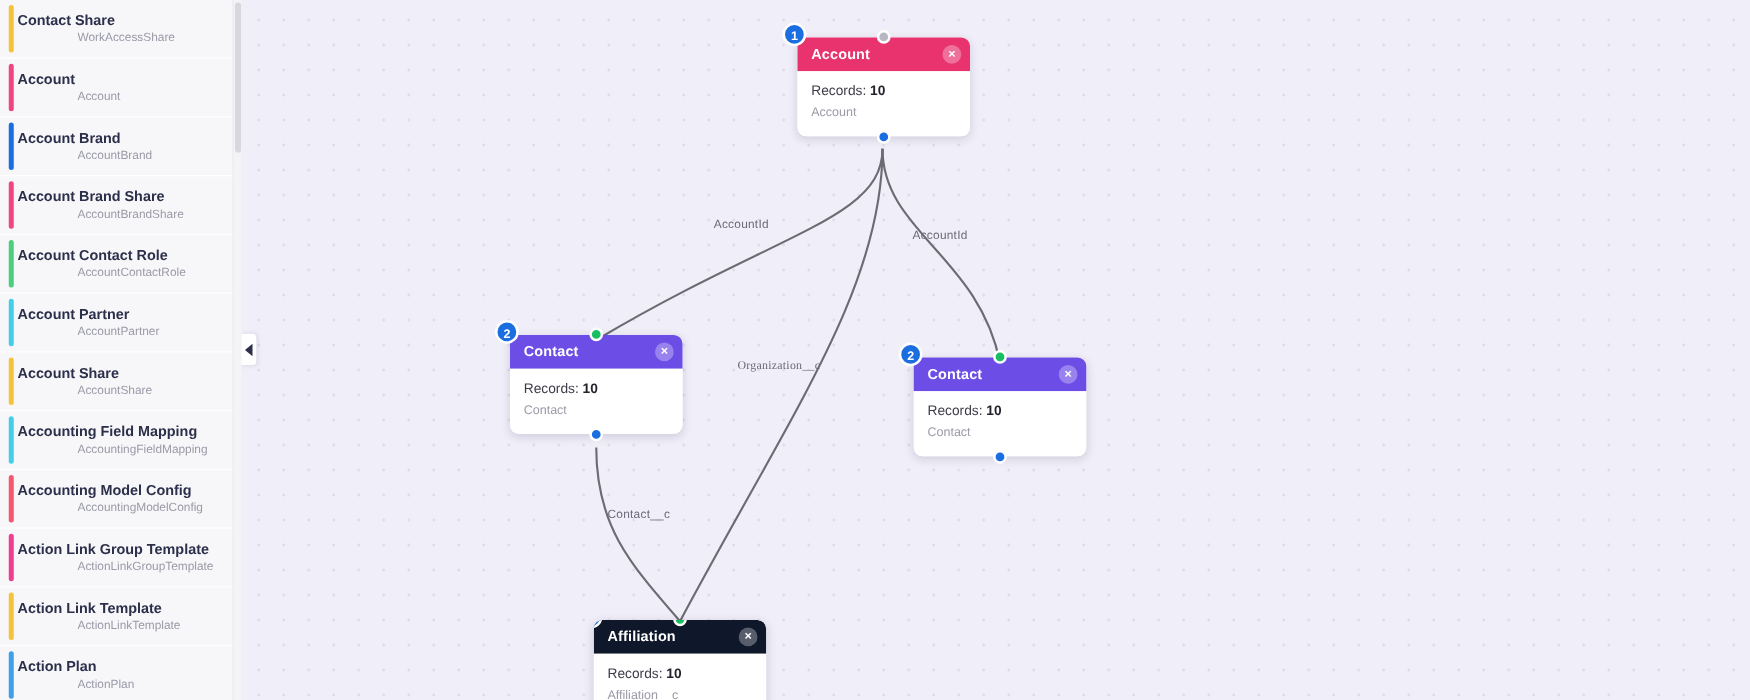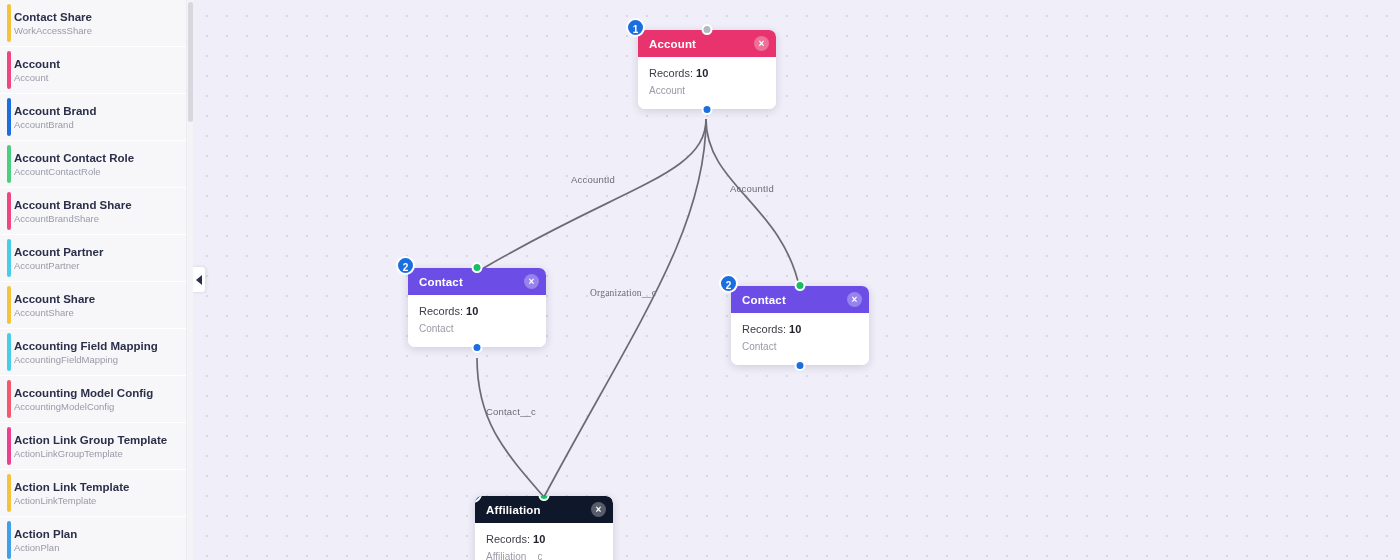--- a/index.html
+++ b/index.html
@@ -67,20 +67,21 @@
   }
 
   .sb-api {
     font-size: 9.5px;
     color: #9a9aa8;
     line-height: 12px;
     white-space: nowrap;
     overflow: hidden;
     text-overflow: ellipsis;
     margin-top: 1px;
+    margin-left: 48px;
   }
 
   
   #sb-scroll-track {
     position: absolute;
     right: 0px;
     top: 0;
     width: 7px;
     height: 560px;
     background: #f4f4f6;
@@ -274,28 +275,28 @@
           <span class="sb-accent" style="background:#f0457f"></span>
           <span class="sb-label">Account</span>
           <span class="sb-api">Account</span>
         </div>
         <div class="sb-item">
           <span class="sb-accent" style="background:#1b6ee0"></span>
           <span class="sb-label">Account Brand</span>
           <span class="sb-api">AccountBrand</span>
         </div>
         <div class="sb-item">
+          <span class="sb-accent" style="background:#f0457f"></span>
+          <span class="sb-label">Account Brand Share</span>
+          <span class="sb-api">AccountBrandShare</span>
+        </div>
+        <div class="sb-item">
           <span class="sb-accent" style="background:#49cf7e"></span>
           <span class="sb-label">Account Contact Role</span>
           <span class="sb-api">AccountContactRole</span>
-        </div>
-        <div class="sb-item">
-          <span class="sb-accent" style="background:#f0457f"></span>
-          <span class="sb-label">Account Brand Share</span>
-          <span class="sb-api">AccountBrandShare</span>
         </div>
         <div class="sb-item">
           <span class="sb-accent" style="background:#45cdea"></span>
           <span class="sb-label">Account Partner</span>
           <span class="sb-api">AccountPartner</span>
         </div>
         <div class="sb-item">
           <span class="sb-accent" style="background:#f5c33b"></span>
           <span class="sb-label">Account Share</span>
           <span class="sb-api">AccountShare</span>

